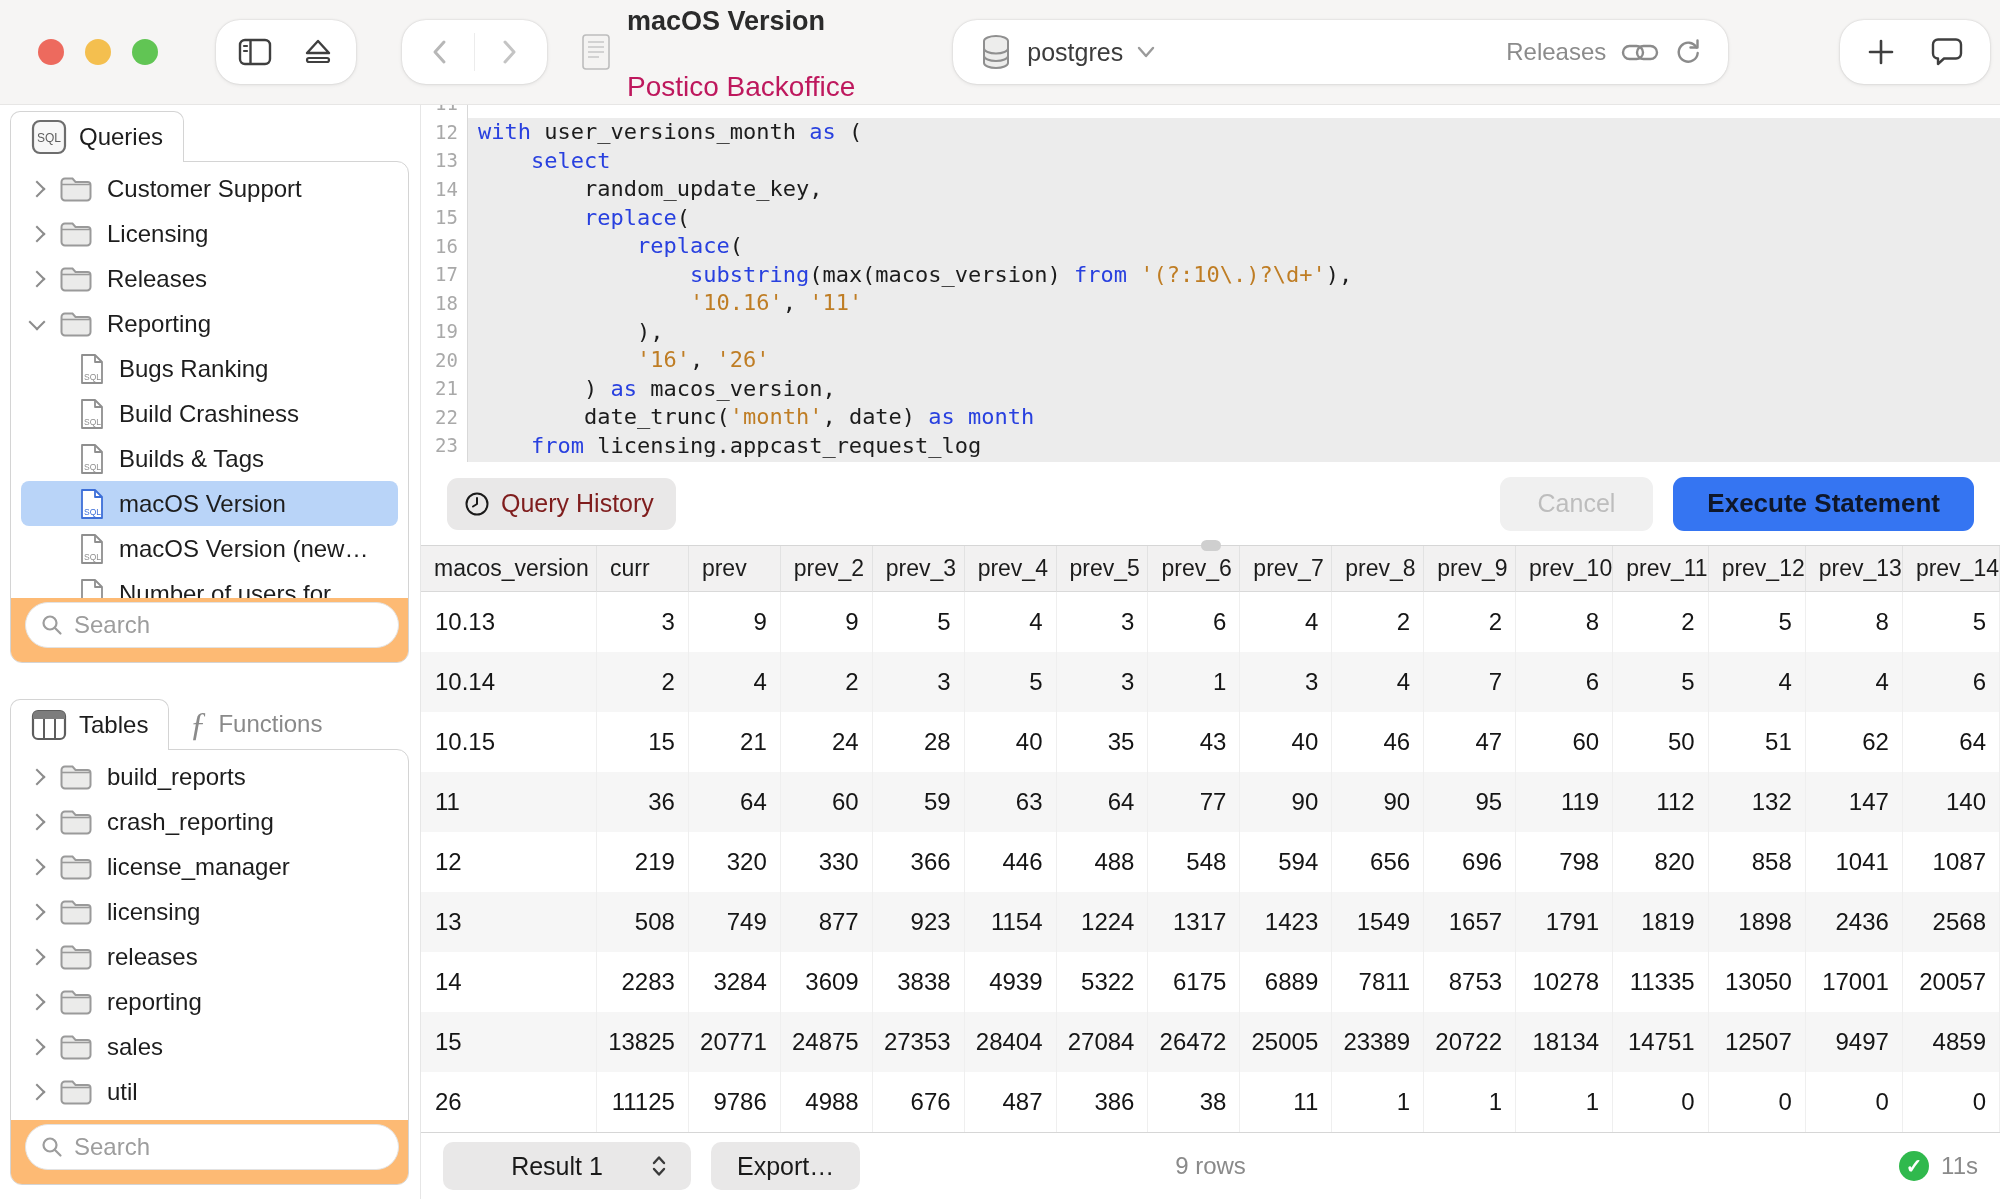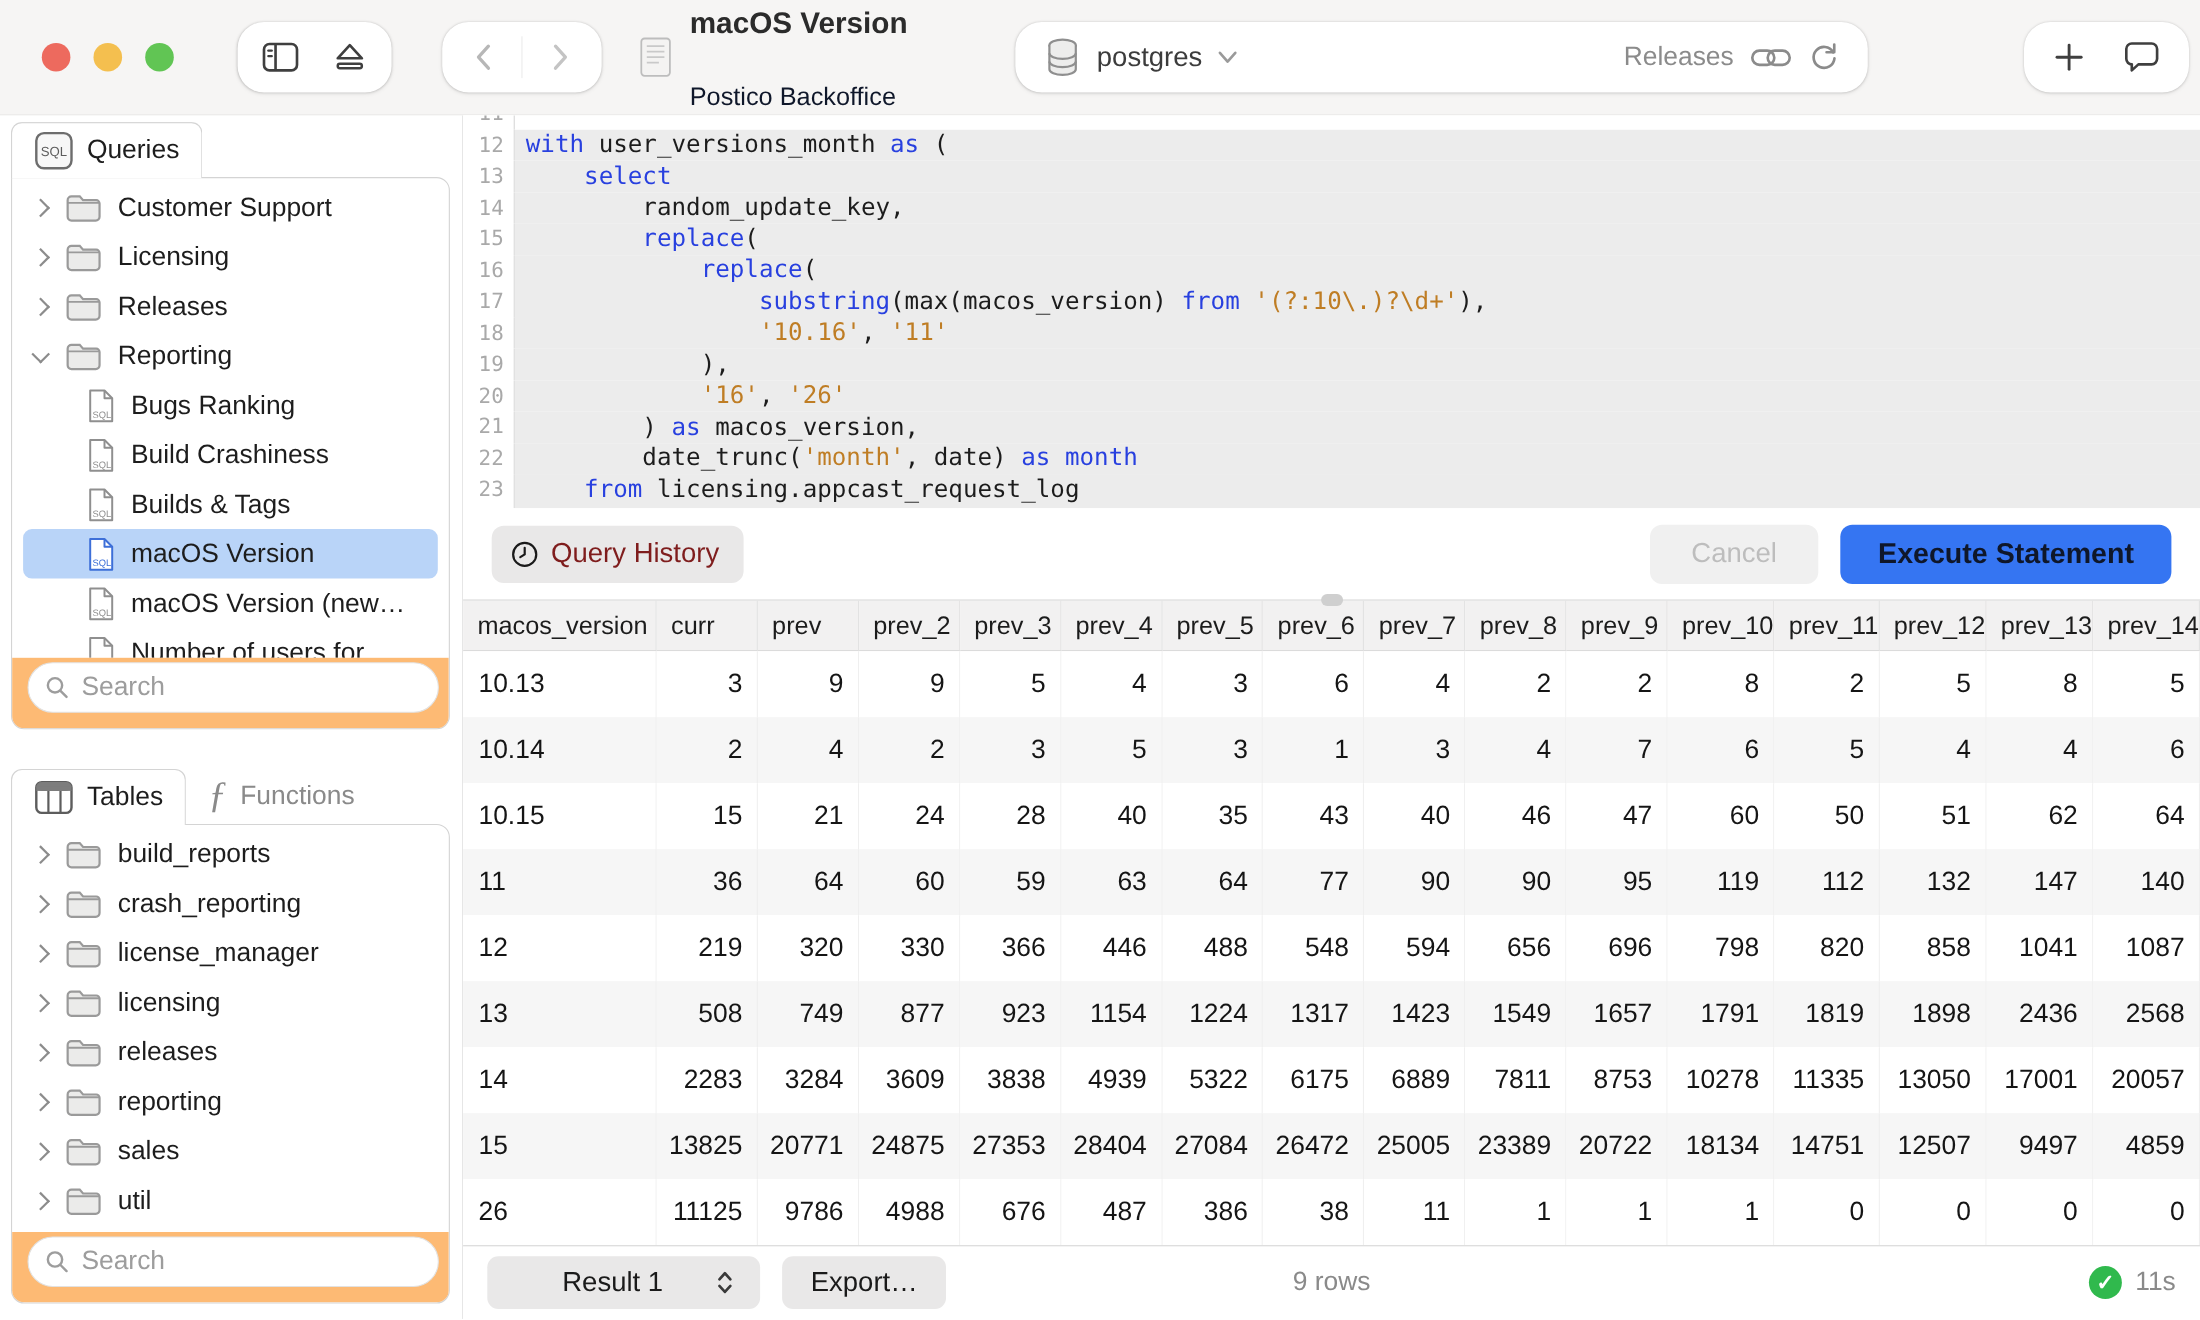--- a/index.html
+++ b/index.html
@@ -11,21 +11,21 @@
   .lights { display:flex; gap:21px; margin-left:38px; }
   .light { width:26px; height:26px; border-radius:50%; }
   .light.red { background:#ed6a5e; } .light.yellow { background:#f4bf4f; } .light.green { background:#61c554; }
   .pill { background:#fff; border-radius:24px; height:64px; display:flex; align-items:center;
           box-shadow:0 0 2px rgba(0,0,0,.16), 0 1px 4px rgba(0,0,0,.08); }
   .pill.grp1 { margin-left:58px; padding:0 22px; gap:30px; }
   .pill.grp2 { margin-left:46px; padding:0 18px; gap:0; }
   .navdiv { width:1px; height:38px; background:#ececec; margin:0 14px; }
   .titleblock { display:flex; align-items:center; gap:16px; margin-left:34px; }
   .wtitle { font-size:27px; font-weight:bold; color:#2b2b2b; line-height:34px; }
-  .wsub { font-size:23px; color:#0f172a; line-height:28px;margin-top:35px; }
+  .wsub { font-size:28px; color:#be185d; line-height:28px;margin-top:35px; }
   .dbpill { margin-left:98px; width:775px; padding:0 26px; display:flex; align-items:center; }
   .dbname { font-size:25px; color:#3c3c3c; margin:0 12px 0 14px; }
   .connected { margin-left:auto; font-size:24px; color:#8b8b8b; display:flex; align-items:center; gap:14px; }
   .rightpill { margin-left:auto; margin-right:10px; padding:0 26px; gap:34px; }
   .icnbtn { display:flex; align-items:center; justify-content:center; }
 
   
   .body { display:flex; height:1094px; background:#fff; }
   .sidebar { width:420px; flex-shrink:0; padding:6px 11px 0 10px; }
 

